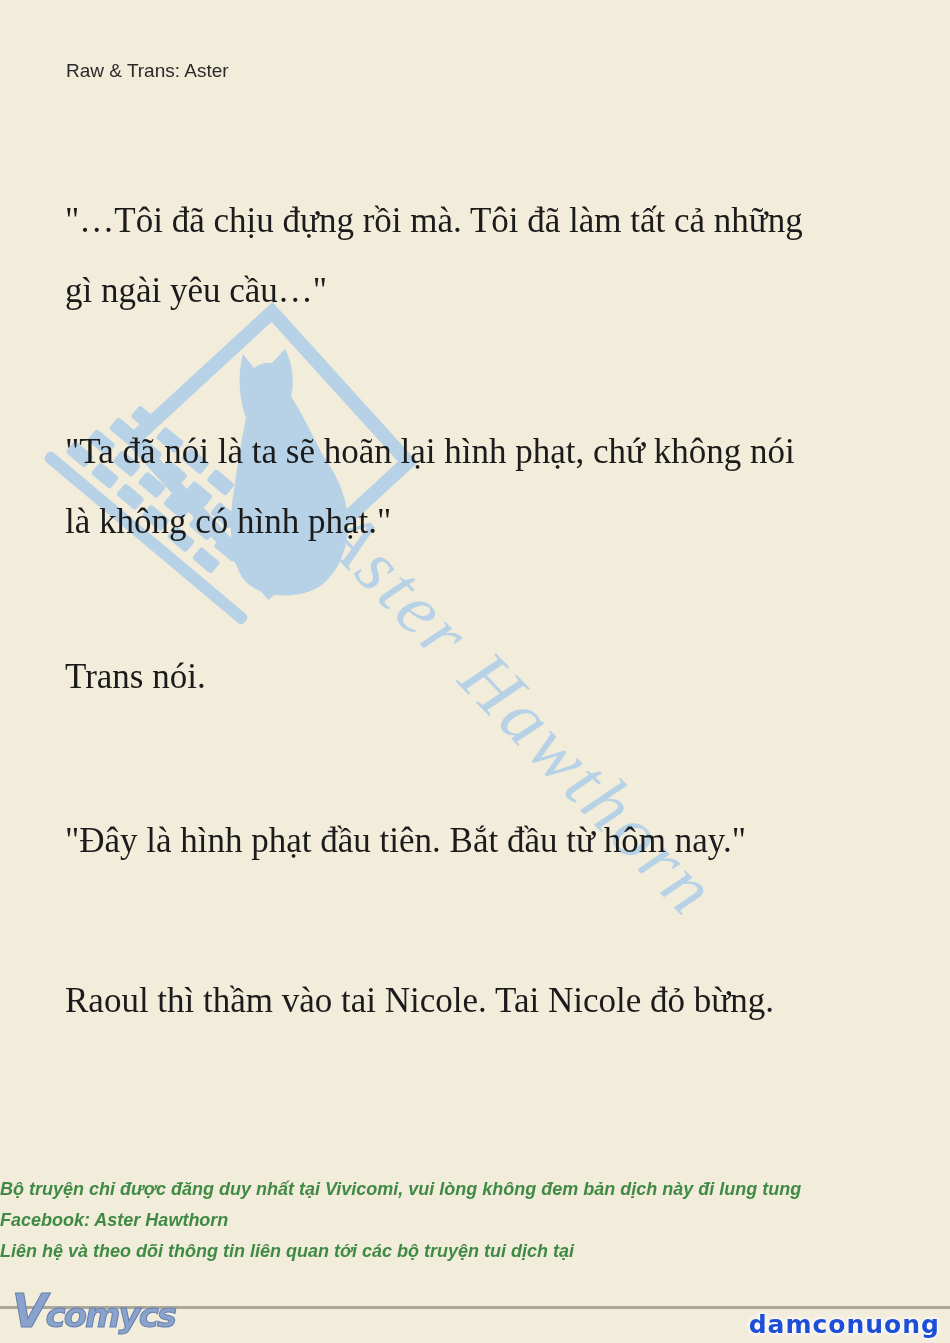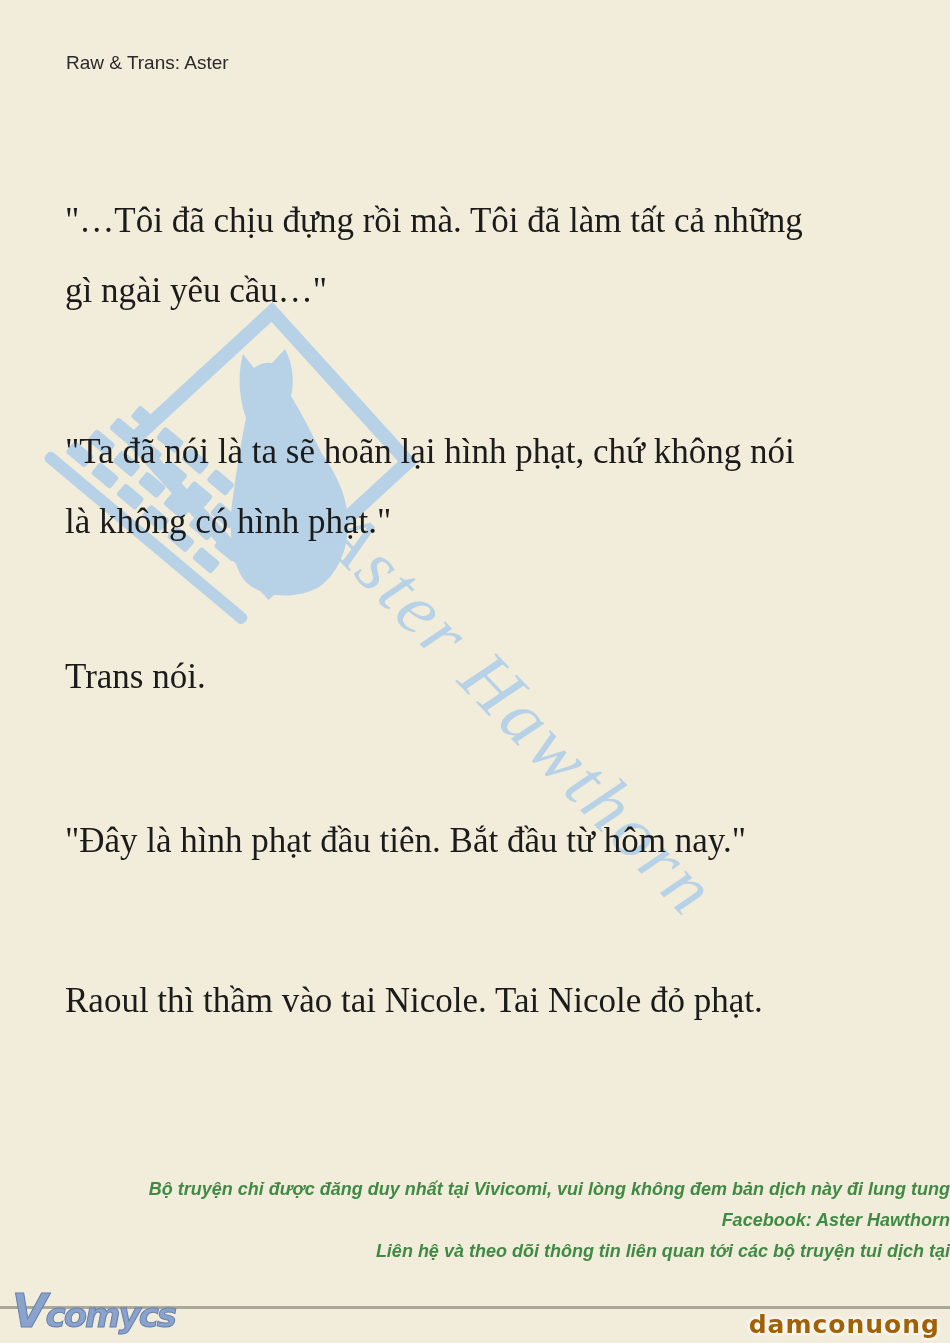--- a/index.html
+++ b/index.html
@@ -5,21 +5,21 @@
   html,body{margin:0;padding:0;}
   .page{
     position:relative;
     width:950px;height:1343px;
     background:#f2ecdb;
     overflow:hidden;
     font-family:"Liberation Serif", serif;
   }
   
   .credit{
-    position:absolute;left:66px;top:52px;
+    position:absolute;left:66px;top:60px;
     font-family:"Liberation Sans", sans-serif;
     font-size:19px;color:#2a2a2a;z-index:3;
   }
   
   .wm-logo{position:absolute;left:30px;top:285px;z-index:1;}
   .wm-text{
     position:absolute;left:366px;top:492px;z-index:1;
     font-family:"Liberation Serif", serif;
     font-style:italic;font-size:74px;letter-spacing:4px;
     color:#b7d2e6;white-space:nowrap;
@@ -32,21 +32,21 @@
   }
   .para .line{display:block;white-space:nowrap;}
   .p1{top:186px;}
   .p2{top:417px;}
   .p3{top:642px;}
   .p4{top:806px;}
   .p5{top:966px;}
   
   .notice{
     position:absolute;left:0;right:0;top:1174px;z-index:2;
-    text-align:right;
+    text-align:left;
     font-family:"Liberation Sans", sans-serif;
     font-style:italic;font-weight:bold;
     font-size:18px;line-height:31px;color:#3f8a44;
   }
   
   .divider{
     position:absolute;left:0;top:1306px;width:950px;height:3px;
     background:#a9a89a;z-index:1;
   }
   .vcomycs{
@@ -55,21 +55,21 @@
     font-style:italic;font-weight:900;font-size:34px;
     color:#8aa3cc;-webkit-text-stroke:1px #647fae;
     letter-spacing:-2px;
     text-align:center;
   }
   .vcomycs::first-letter{font-size:1.35em;}
   .damconuong{
     position:absolute;right:10px;top:1310px;z-index:2;
     font-family:"DejaVu Sans", sans-serif;
     font-weight:bold;font-size:25px;letter-spacing:1px;
-    color:#a16207;
+    color:#1d4ed8;
     text-shadow:0 0 2px #ffffff,0 0 4px #ffffff,0 0 6px #ffffff;
   }
 </style>
 </head>
 <body>
 
 <div class="page">
 
   <div class="credit">Raw &amp; Trans: Aster</div>
 
@@ -128,21 +128,21 @@
     <span class="line">"Ta đã nói là ta sẽ hoãn lại hình phạt, chứ không nói</span>
     <span class="line">là không có hình phạt."</span>
   </div>
   <div class="para p3">
     <span class="line">Trans nói.</span>
   </div>
   <div class="para p4">
     <span class="line">"Đây là hình phạt đầu tiên. Bắt đầu từ hôm nay."</span>
   </div>
   <div class="para p5">
-    <span class="line">Raoul thì thầm vào tai Nicole. Tai Nicole đỏ phạt.</span>
+    <span class="line">Raoul thì thầm vào tai Nicole. Tai Nicole đỏ bừng.</span>
   </div>
 
   <div class="notice">
     <div>Bộ truyện chỉ được đăng duy nhất tại Vivicomi, vui lòng không đem bản dịch này đi lung tung</div>
     <div>Facebook: Aster Hawthorn</div>
     <div>Liên hệ và theo dõi thông tin liên quan tới các bộ truyện tui dịch tại</div>
   </div>
 
   <div class="divider"></div>
   <div class="vcomycs">Vcomycs</div>

